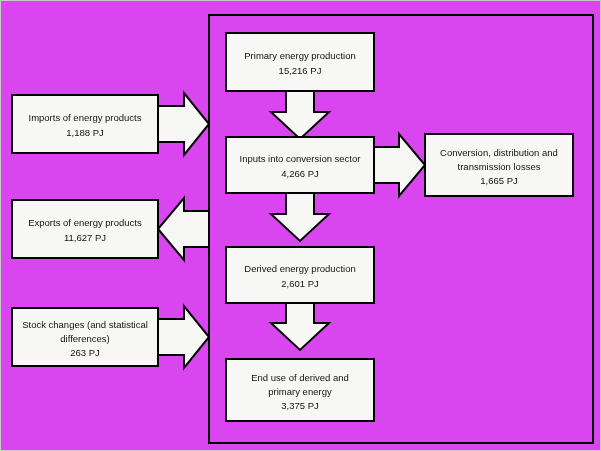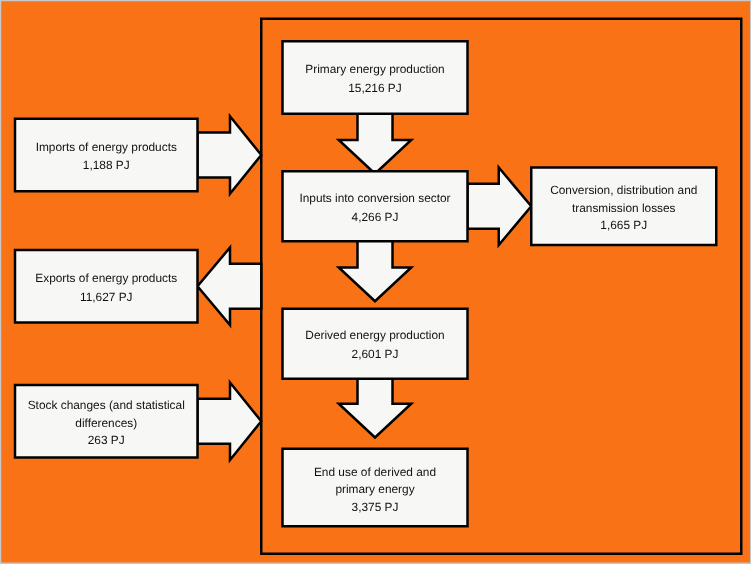--- a/index.html
+++ b/index.html
@@ -4,21 +4,21 @@
 <style>
   html, body {
     margin: 0;
     padding: 0;
     background: #ffffff;
   }
   #page {
     position: relative;
     width: 601px;
     height: 451px;
-    background: #f97316;
+    background: #d946ef;
     font-family: "Liberation Sans", sans-serif;
     overflow: hidden;
     border: 1px solid #c8c8c8;
     box-sizing: border-box;
   }
   svg#diagram {
     position: absolute;
     left: 0;
     top: 0;
     width: 601px;

